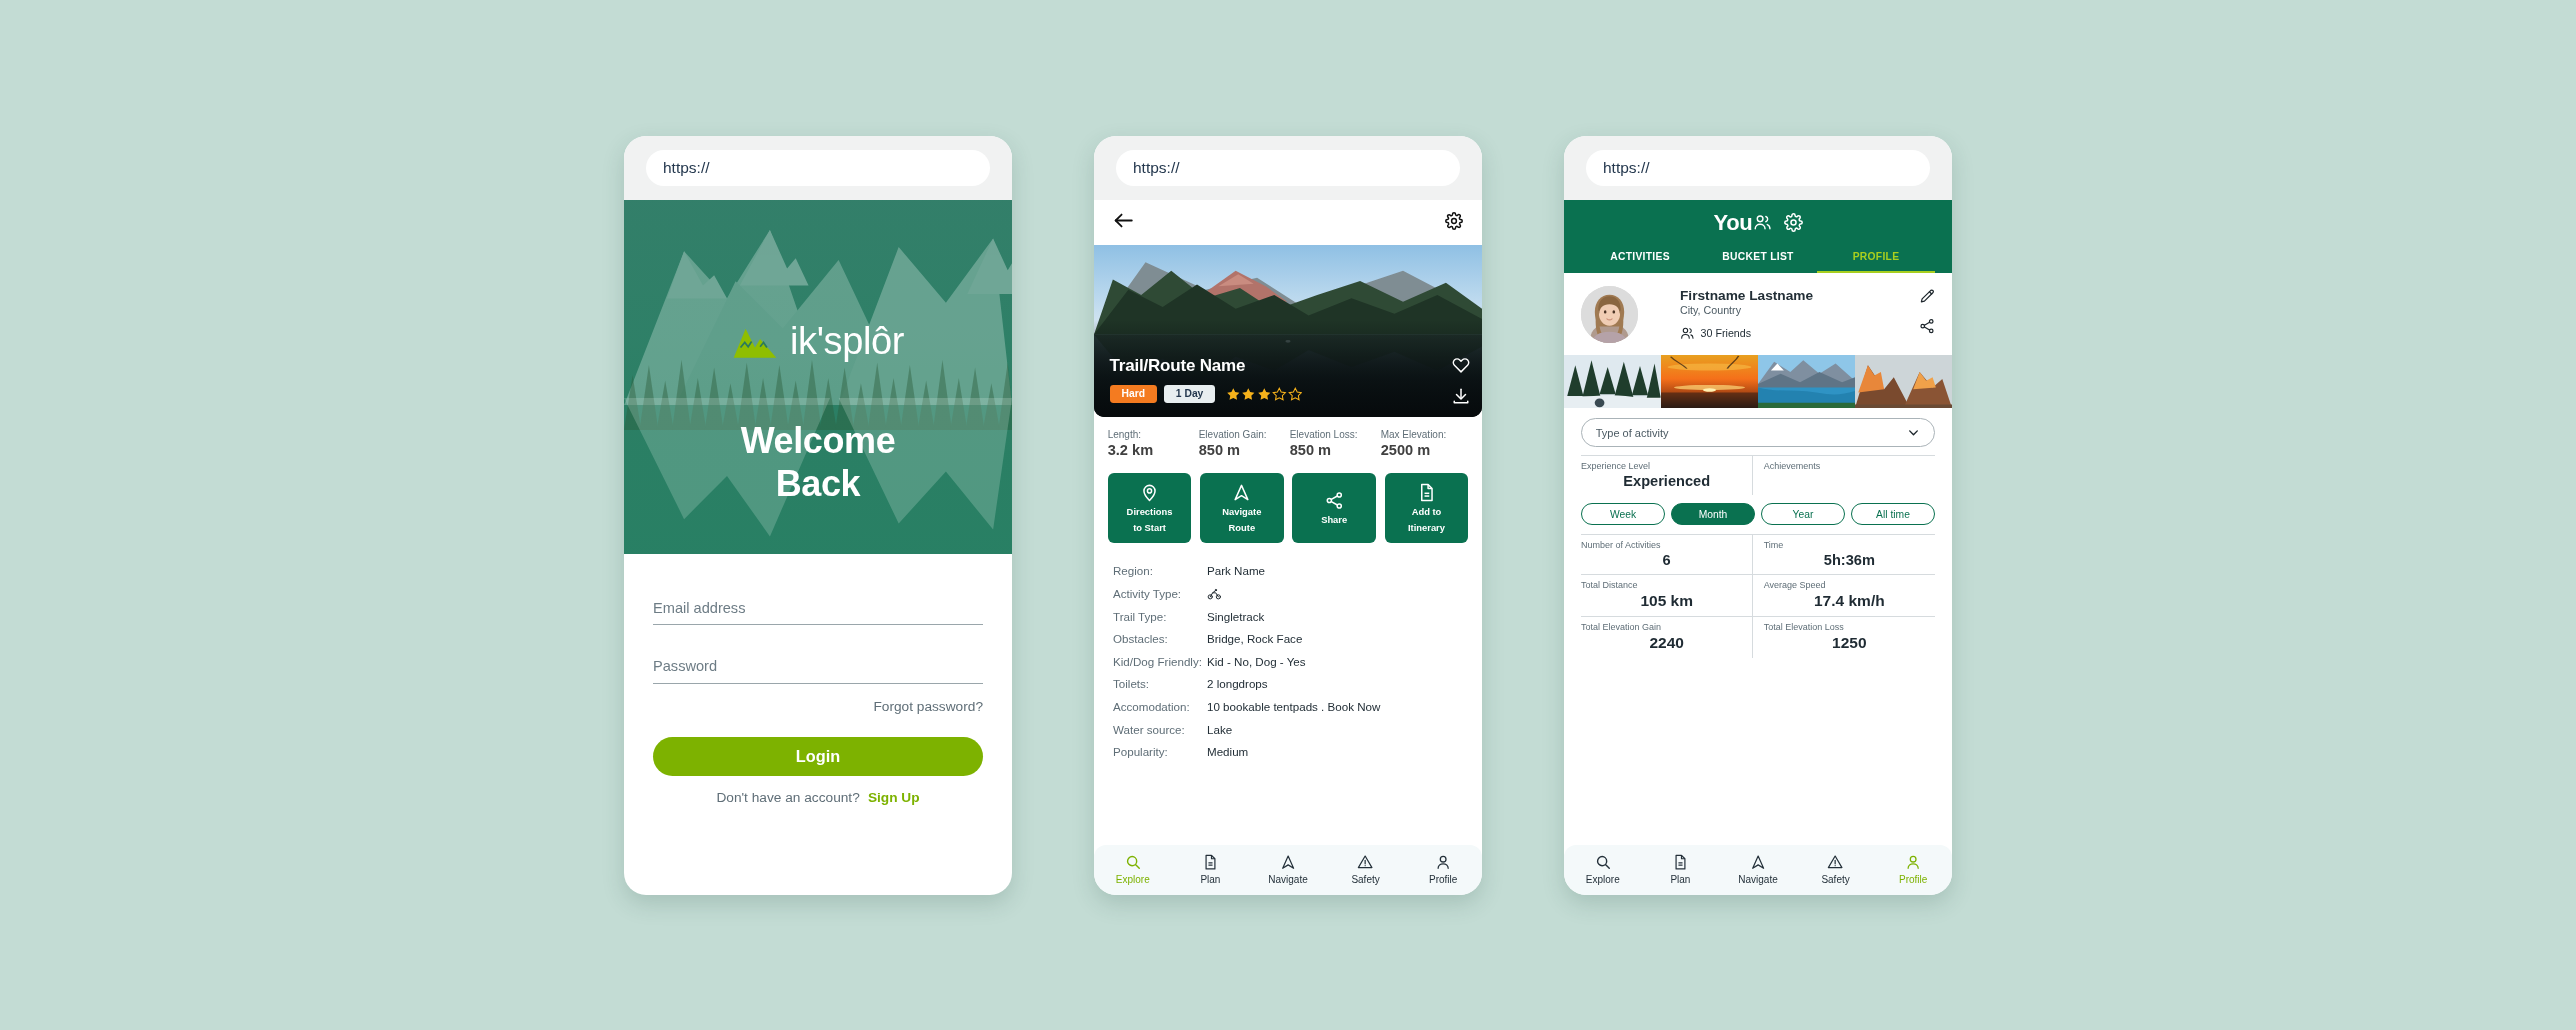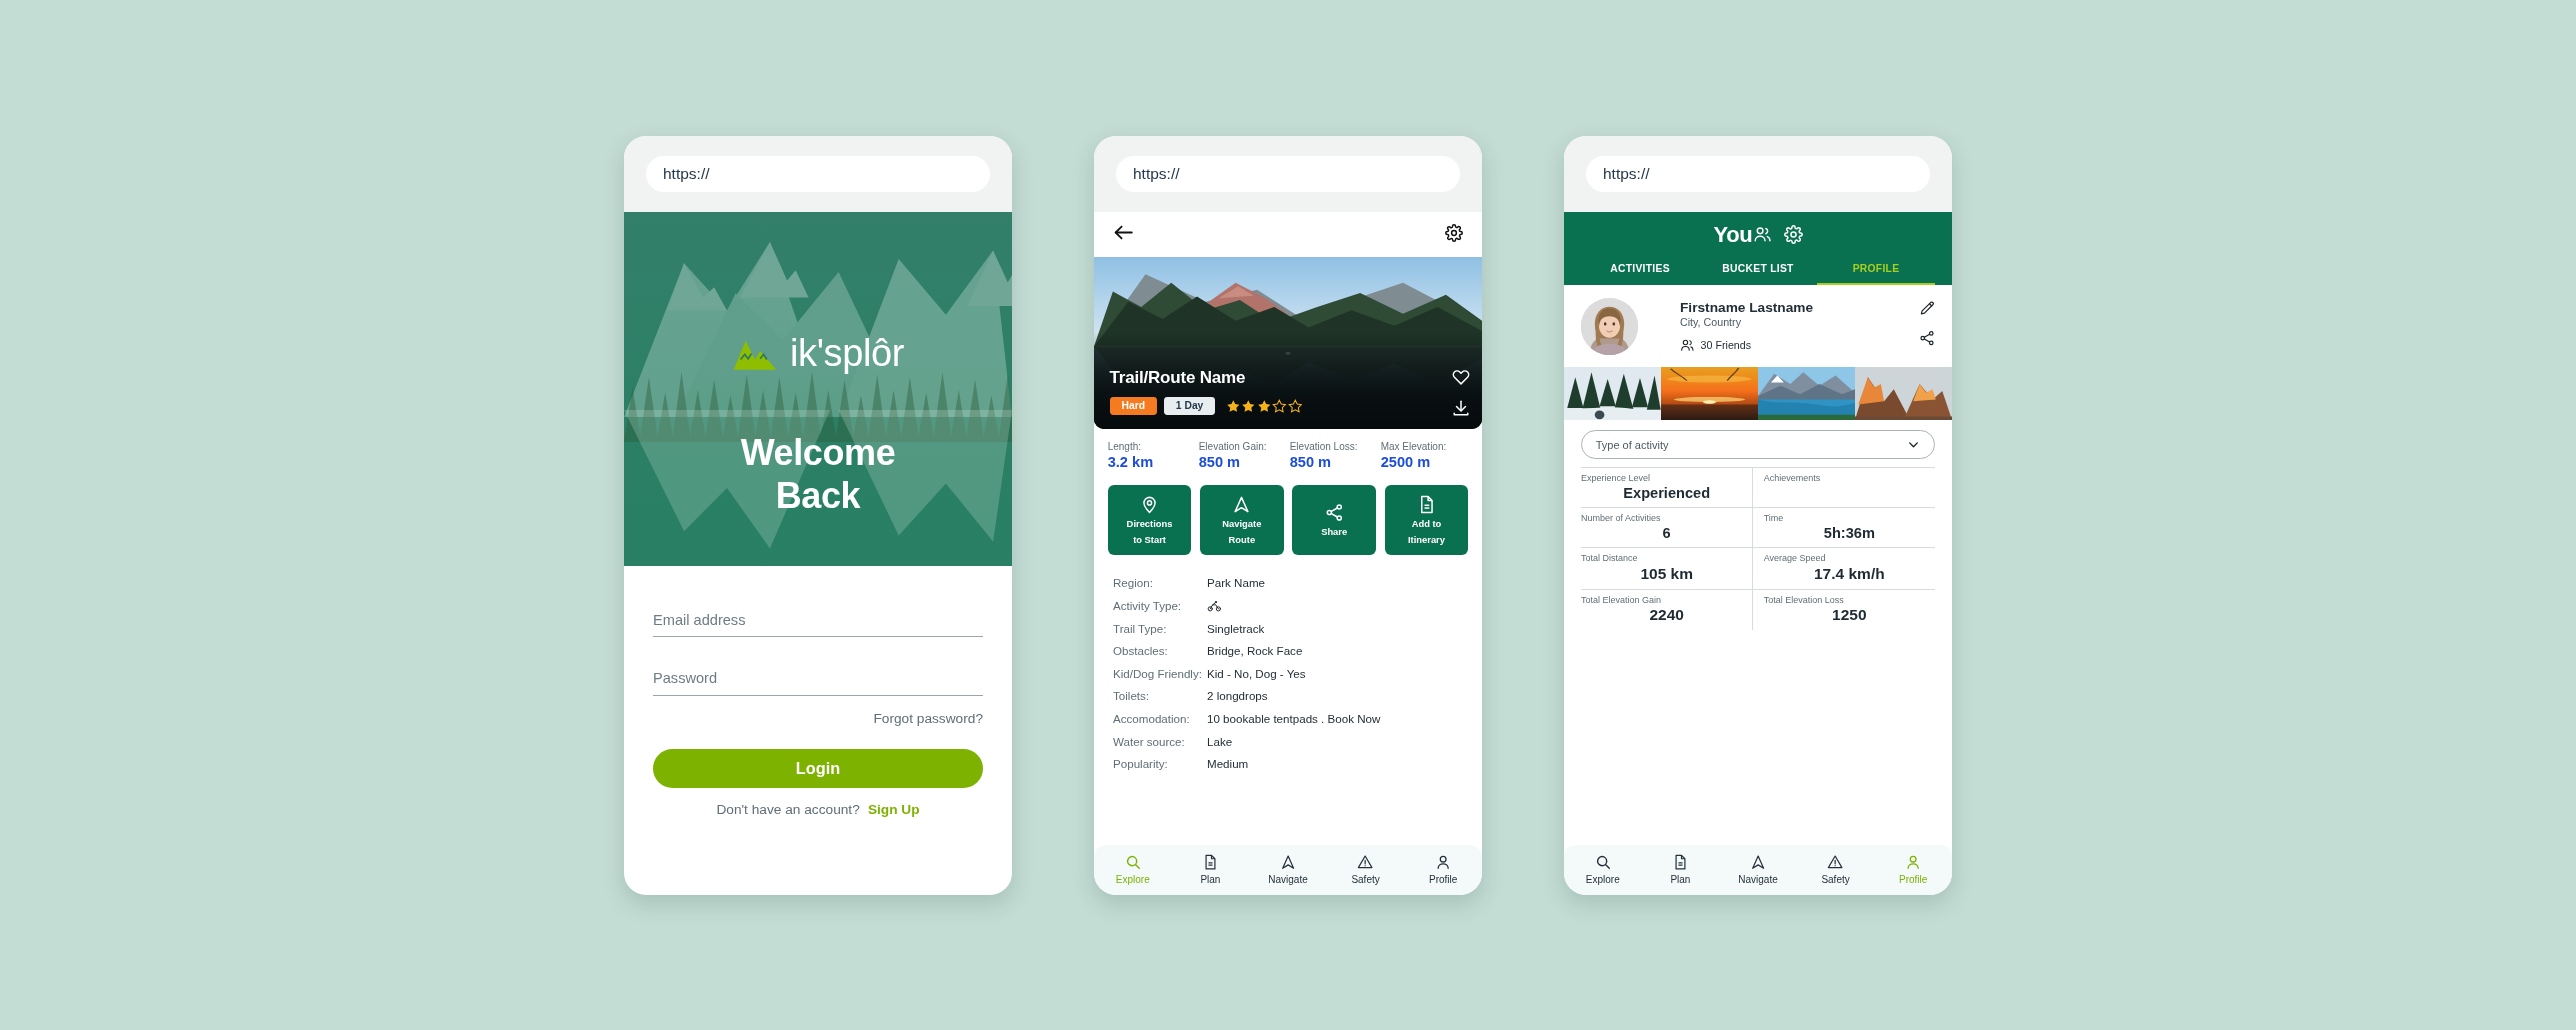--- a/index.html
+++ b/index.html
@@ -20,21 +20,21 @@
   .phone {
     position: relative;
     width: 388px; height: 759px;
     background: #ffffff;
     border-radius: 22px;
     box-shadow: 0 8.6px 22px rgba(40,80,66,.18);
     overflow: hidden;
     display: flex; flex-direction: column;
   }
   .urlbar {
-    height: 76px; background: #f1f2f2;
+    height: 64px; background: #f1f2f2;
     display: flex; align-items: center; padding: 0 22px;
     flex: 0 0 auto;
   }
   .urlpill {
     width: 100%; height: 36px; background: #fff;
     border-radius: 18px; display: flex; align-items: center;
     padding: 0 17px;
     font-size: 15.5px; color: #24384e;
   }
   .screen { flex: 1 1 auto; position: relative; overflow: hidden; display:flex; flex-direction:column; }
@@ -125,21 +125,21 @@
     position:absolute; right:12px; bottom:12px; display:flex; flex-direction:column;
     align-items:center; gap:13.7px; z-index:3;
   }
   .img-actions svg { width:18px; height:18px; display:block; }
 
   .statstrip {
     display:flex; padding:12px 13.7px 3.4px 13.7px; gap:3.4px; flex:0 0 auto;
   }
   .statstrip .cell { flex:1 1 0; min-width:0; }
   .statstrip .k { font-size:10px; color:#5f6e77; white-space:nowrap; }
-  .statstrip .v { font-size:14.6px; font-weight:700; color:#1d4ed8; margin-top:2.6px; }
+  .statstrip .v { font-size:14.6px; font-weight:700; color:#404040; margin-top:2.6px; }
 
   .actionrow { display:flex; gap:8.6px; padding:12px 13.7px 0 13.7px; flex:0 0 auto; }
   .abtn {
     flex:1 1 0; background:#0a7150; border-radius:6px; color:#fff;
     display:flex; flex-direction:column; align-items:center; justify-content:center;
     gap:4.3px; padding:9.4px 2.6px 9.4px 2.6px; min-height:57px;
     font-size:9.4px; font-weight:700; line-height:1.25; text-align:center;
     border:0; font-family:inherit; cursor:pointer;
   }
   .abtn svg { width:19px; height:19px; display:block; }
@@ -723,20 +723,26 @@
             <div class="k">Experience Level</div>
             <div class="v">Experienced</div>
           </div>
           <div class="gcell">
             <div class="k">Achievements</div>
             <div class="v"></div>
           </div>
         </div>
       </div>
 
+      <div class="periods">
+        <button class="per">Week</button>
+        <button class="per active">Month</button>
+        <button class="per">Year</button>
+        <button class="per">All time</button>
+      </div>
 
       <div class="gridstats clipped" style="flex:1 1 auto;">
         <div class="grow">
           <div class="gcell">
             <div class="k">Number of Activities</div>
             <div class="v">6</div>
           </div>
           <div class="gcell">
             <div class="k">Time</div>
             <div class="v">5h:36m</div>

